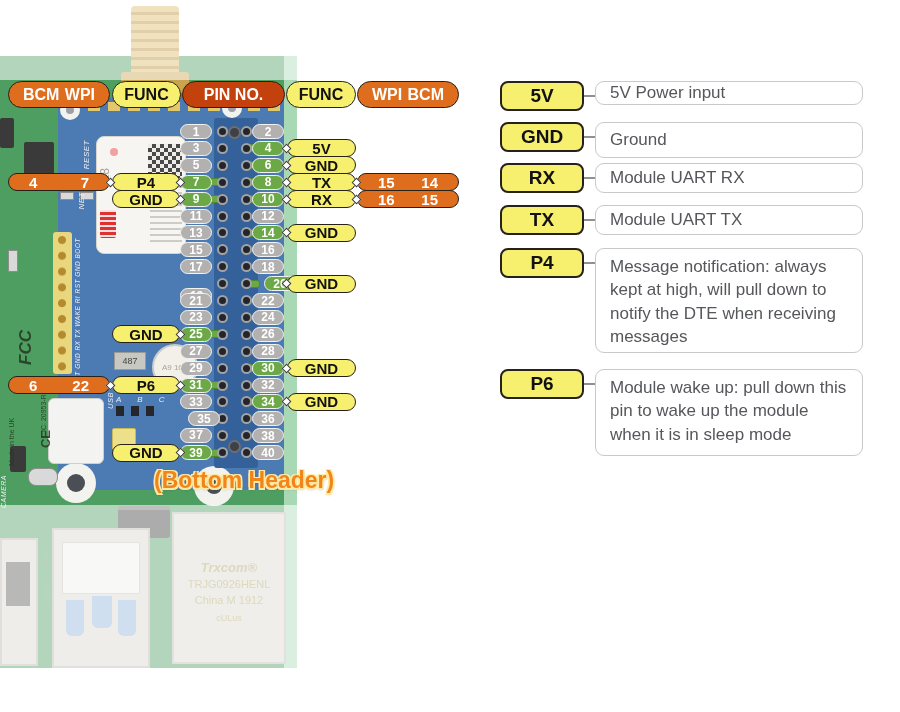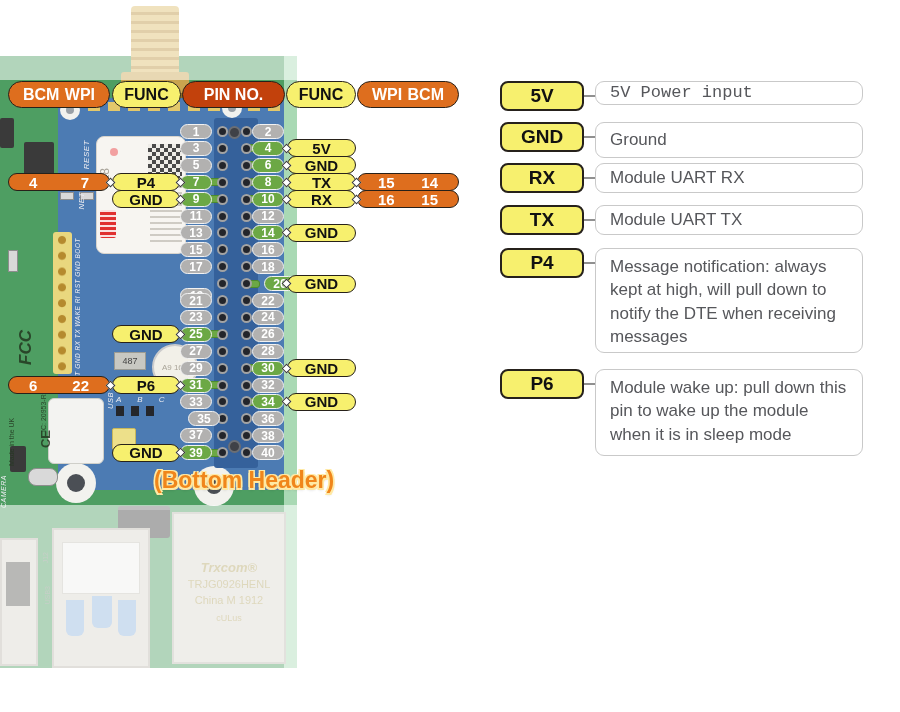--- a/index.html
+++ b/index.html
@@ -336,21 +336,21 @@
       <div class="pinbox" style="left: 252px; top: 445.1px;">40</div>
       <div class="funcpill" style="left: 112px; top: 443.6px; width: 68px;">GND</div>
       <div class="diamond" style="left: 177px; top: 449.1px;"></div>
     </div>
 
   <div class="abs bottom-note">(Bottom Header)</div>
 
   <div class="abs" id="legend-layer" style="left:0;top:0;width:900px;height:712px;z-index:18;">
       <div class="lg-pill" style="top: 81px;">5V</div>
       <div class="lg-line" style="top: 95px;"></div>
-      <div class="lg-desc" style="top: 81px; height: 24px; font-family: Liberation Mono, monospace;">5V Power input</div>
+      <div class="lg-desc" style="top: 81px; height: 24px;">5V Power input</div>
       <div class="lg-pill" style="top: 122px;">GND</div>
       <div class="lg-line" style="top: 136px;"></div>
       <div class="lg-desc" style="top: 122px; height: 36px;">Ground</div>
       <div class="lg-pill" style="top: 163px;">RX</div>
       <div class="lg-line" style="top: 177px;"></div>
       <div class="lg-desc" style="top: 163px; height: 30px;">Module UART RX</div>
       <div class="lg-pill" style="top: 205px;">TX</div>
       <div class="lg-line" style="top: 219px;"></div>
       <div class="lg-desc" style="top: 205px; height: 30px;">Module UART TX</div>
       <div class="lg-pill" style="top: 248px;">P4</div>

